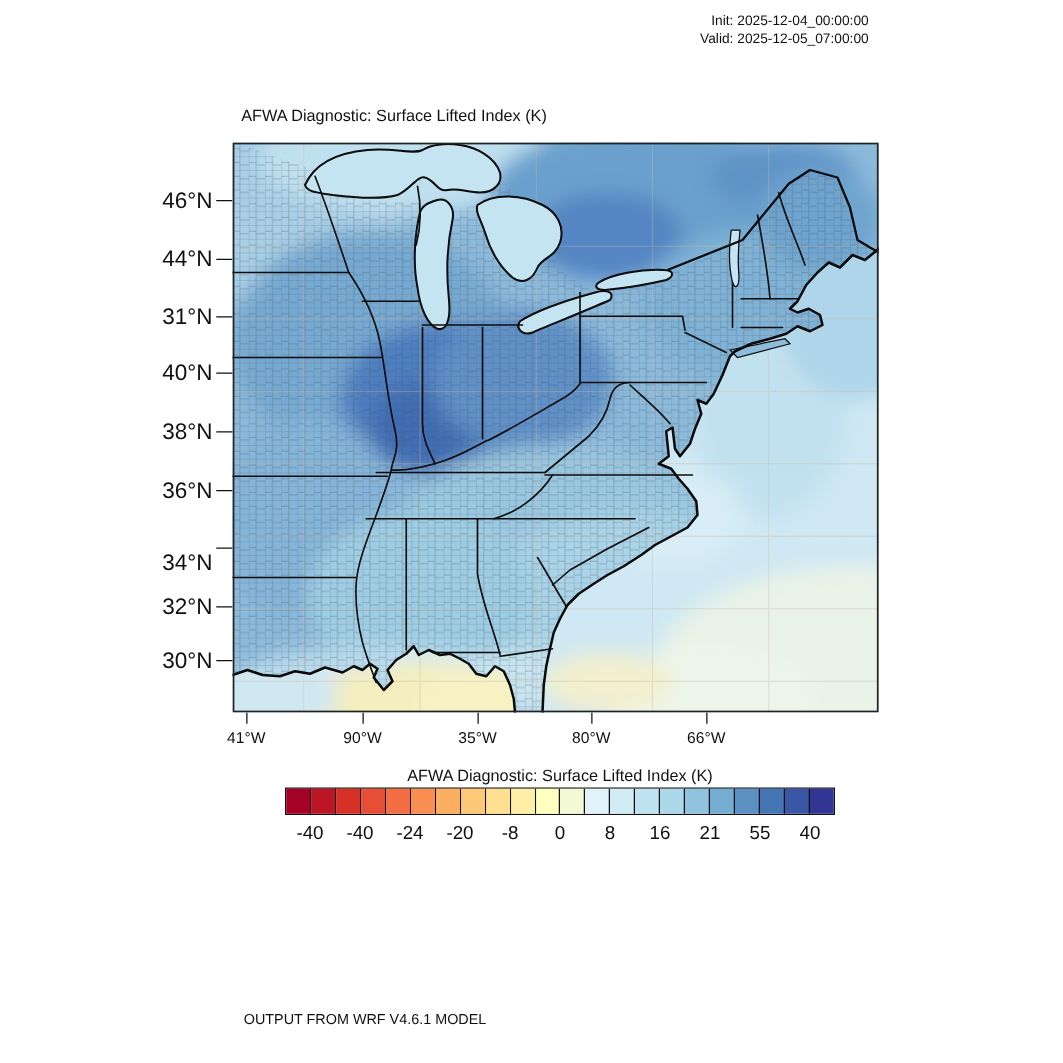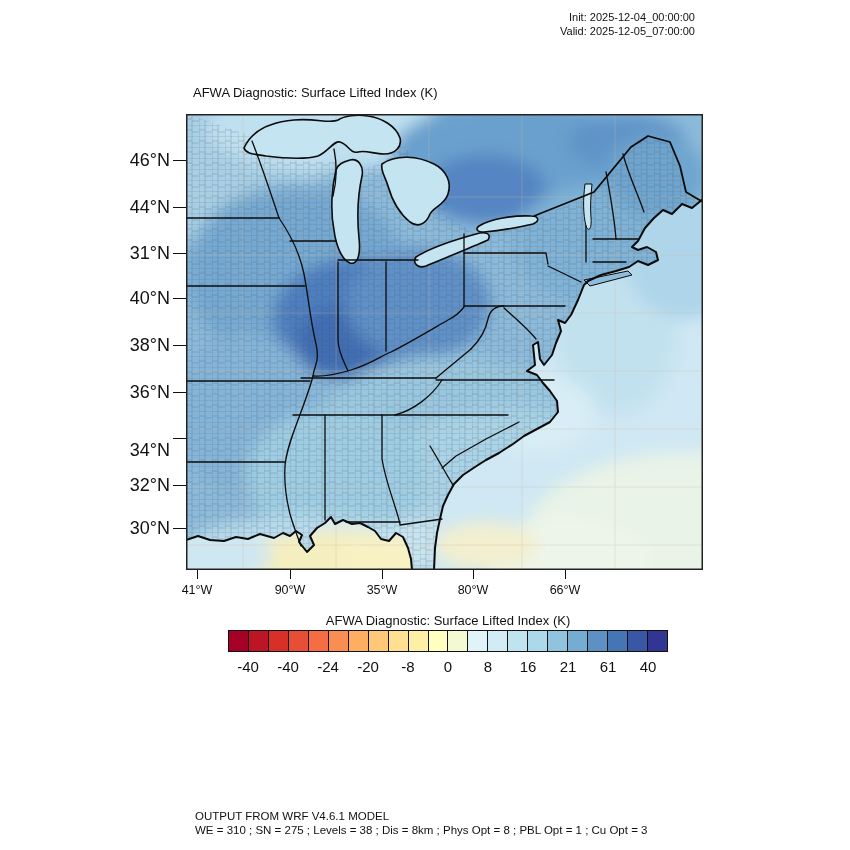--- a/index.html
+++ b/index.html
@@ -223,19 +223,18 @@
     </div>
   <div class="abs cb-lab" style="left:248px">-40</div>
   <div class="abs cb-lab" style="left:288px">-40</div>
   <div class="abs cb-lab" style="left:328px">-24</div>
   <div class="abs cb-lab" style="left:368px">-20</div>
   <div class="abs cb-lab" style="left:408px">-8</div>
   <div class="abs cb-lab" style="left:448px">0</div>
   <div class="abs cb-lab" style="left:488px">8</div>
   <div class="abs cb-lab" style="left:528px">16</div>
   <div class="abs cb-lab" style="left:568px">21</div>
-  <div class="abs cb-lab" style="left:608px">61</div>
+  <div class="abs cb-lab" style="left:608px">55</div>
   <div class="abs cb-lab" style="left:648px">40</div>
 
   <div class="abs" id="footer1">OUTPUT FROM WRF V4.6.1 MODEL</div>
-  <div class="abs" id="footer2">WE = 310 ; SN = 275 ; Levels = 38 ; Dis = 8km ; Phys Opt = 8 ; PBL Opt = 1 ; Cu Opt = 3</div>
 
 </div>
 
 </body></html>

